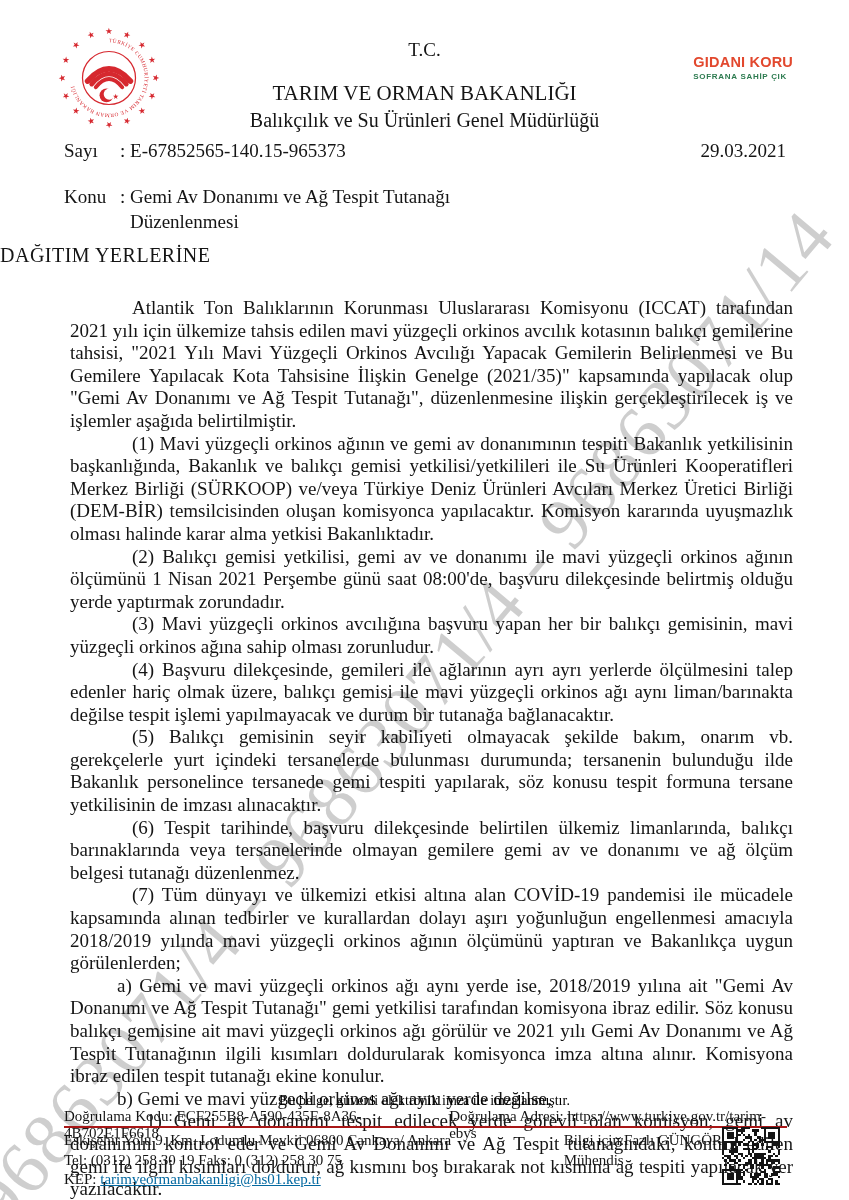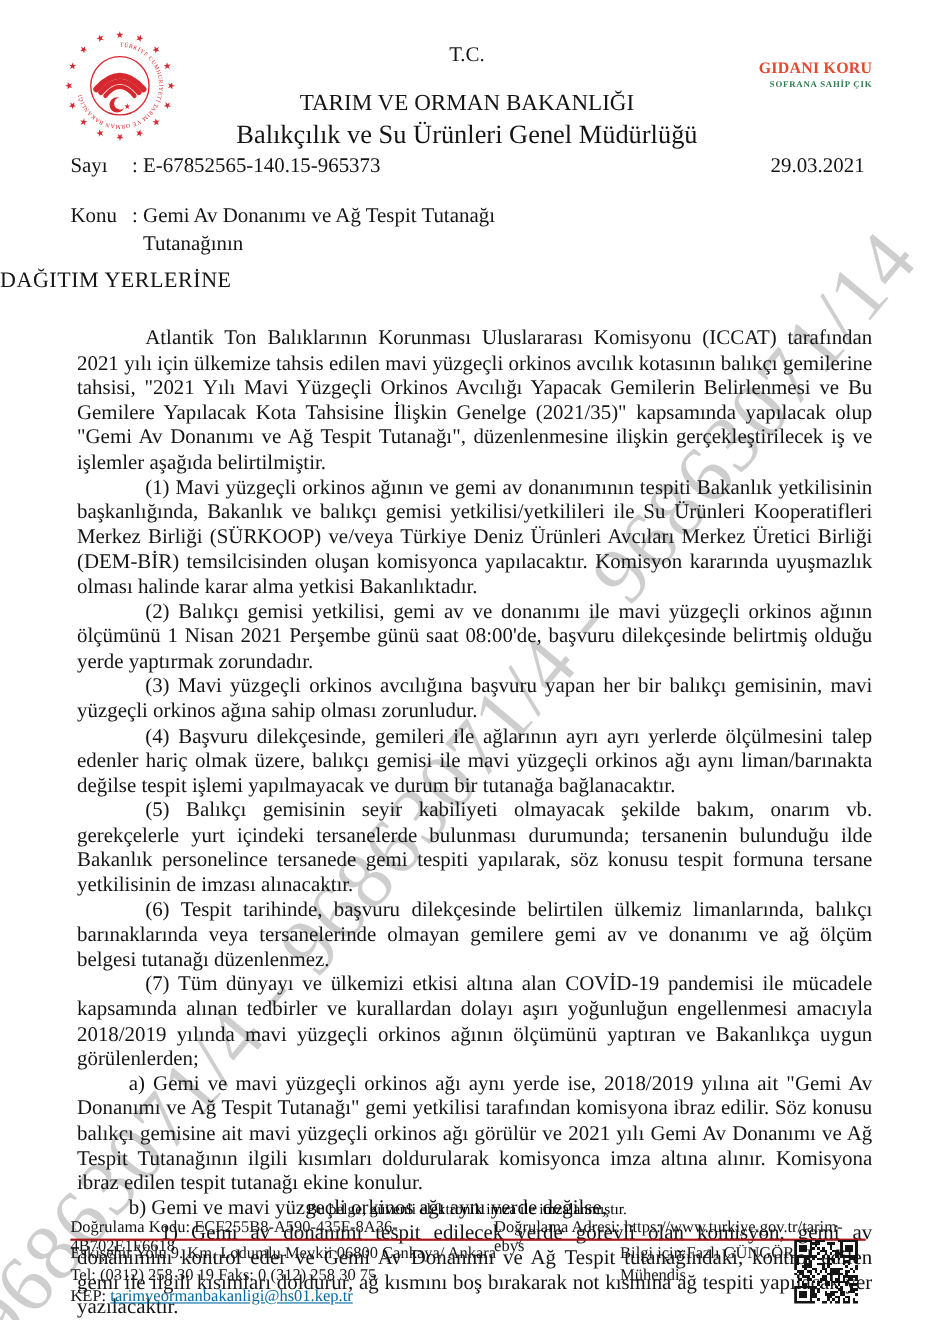--- a/index.html
+++ b/index.html
@@ -14,23 +14,23 @@
     transform:rotate(-50deg);transform-origin:0 0;
     font-size:74px;letter-spacing:2px;white-space:nowrap;
     color:rgba(158,158,158,.50);
   }
   .content{position:absolute;inset:0;z-index:1}
   
   .seal{position:absolute;left:56px;top:25px;width:106px;height:106px}
   .hdr{position:absolute;top:38px;left:0;width:100%;text-align:center;line-height:1.25}
   .hdr .tc{font-size:19px}
   .hdr .min{font-size:21px;margin-top:18px}
-  .hdr .dir{font-size:24px;margin-top:2px}
-  .brand{position:absolute;top:54px;right:56px;text-align:right;
-         font-family:Liberation Serif, serif;line-height:1.15}
+  .hdr .dir{font-size:20px;margin-top:2px}
+  .brand{position:absolute;top:54px;right:56px;text-align:left;
+         font-family:Liberation Sans, sans-serif;line-height:1.15}
   .brand .b1{font-size:14.5px;font-weight:bold;color:#e2482e;letter-spacing:.2px}
   .brand .b2{font-size:8px;font-weight:bold;color:#2d7b50;letter-spacing:.7px;margin-top:1px}
   
   .meta{position:absolute;left:64px;top:140px;font-size:19px}
   .mrow{display:flex;align-items:flex-end}
   .mlabel{width:56px;flex:0 0 56px}
   .konu-row{margin-top:24px}
   .konu-line2{margin-left:66px;margin-top:3px}
   .date{position:absolute;right:63px;top:140px;font-size:19px}
   
@@ -109,21 +109,21 @@
 
   <div class="meta">
     <div class="mrow">
       <span class="mlabel">Sayı</span>
       <span>: E-67852565-140.15-965373</span>
     </div>
     <div class="mrow konu-row">
       <span class="mlabel">Konu</span>
       <span>: Gemi Av Donanımı ve Ağ Tespit Tutanağı</span>
     </div>
-    <div class="konu-line2">Tutanağının</div>
+    <div class="konu-line2">Düzenlenmesi</div>
   </div>
   <div class="date">29.03.2021</div>
 
   <div class="doc-title">DAĞITIM YERLERİNE</div>
 
   <div class="bodytext">
     <p class="im">Atlantik Ton Balıklarının Korunması Uluslararası Komisyonu (ICCAT) tarafından 2021 yılı için ülkemize tahsis edilen mavi yüzgeçli orkinos avcılık kotasının balıkçı gemilerine tahsisi, "2021 Yılı Mavi Yüzgeçli Orkinos Avcılığı Yapacak Gemilerin Belirlenmesi ve Bu Gemilere Yapılacak Kota Tahsisine İlişkin Genelge (2021/35)" kapsamında yapılacak olup "Gemi Av Donanımı ve Ağ Tespit Tutanağı", düzenlenmesine ilişkin gerçekleştirilecek iş ve işlemler aşağıda belirtilmiştir.</p>
     <p class="im">(1) Mavi yüzgeçli orkinos ağının ve gemi av donanımının tespiti Bakanlık yetkilisinin başkanlığında, Bakanlık ve balıkçı gemisi yetkilisi/yetkilileri ile Su Ürünleri Kooperatifleri Merkez Birliği (SÜRKOOP) ve/veya Türkiye Deniz Ürünleri Avcıları Merkez Üretici Birliği (DEM-BİR) temsilcisinden oluşan komisyonca yapılacaktır. Komisyon kararında uyuşmazlık olması halinde karar alma yetkisi Bakanlıktadır.</p>
     <p class="im">(2) Balıkçı gemisi yetkilisi, gemi av ve donanımı ile mavi yüzgeçli orkinos ağının ölçümünü 1 Nisan 2021 Perşembe günü saat 08:00'de, başvuru dilekçesinde belirtmiş olduğu yerde yaptırmak zorundadır.</p>
     <p class="im">(3) Mavi yüzgeçli orkinos avcılığına başvuru yapan her bir balıkçı gemisinin, mavi yüzgeçli orkinos ağına sahip olması zorunludur.</p>

